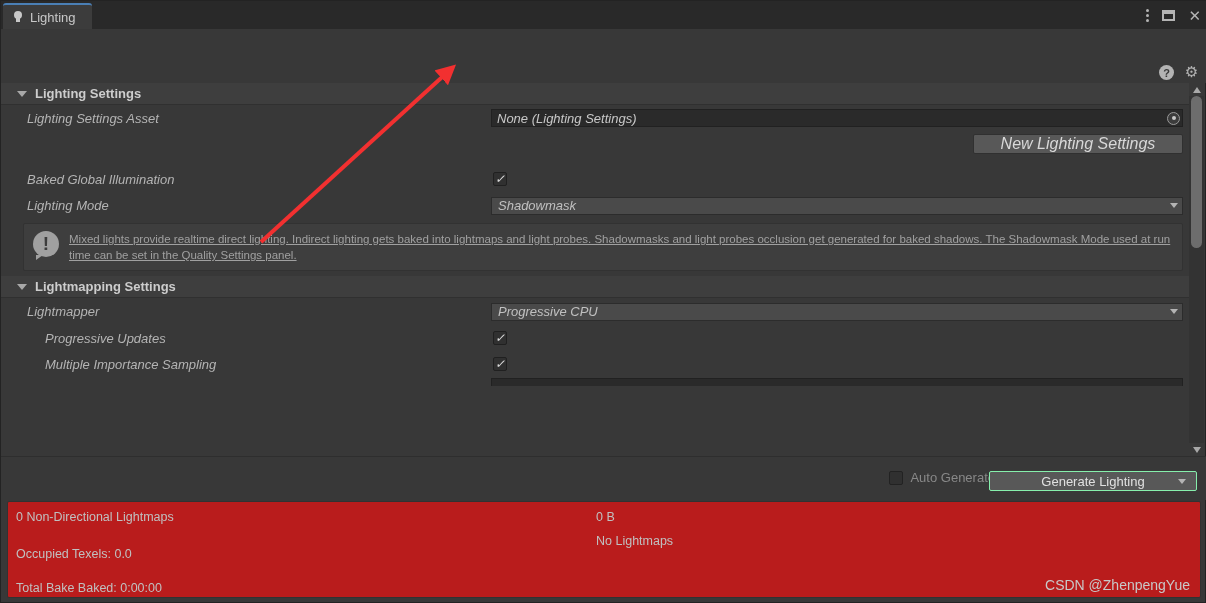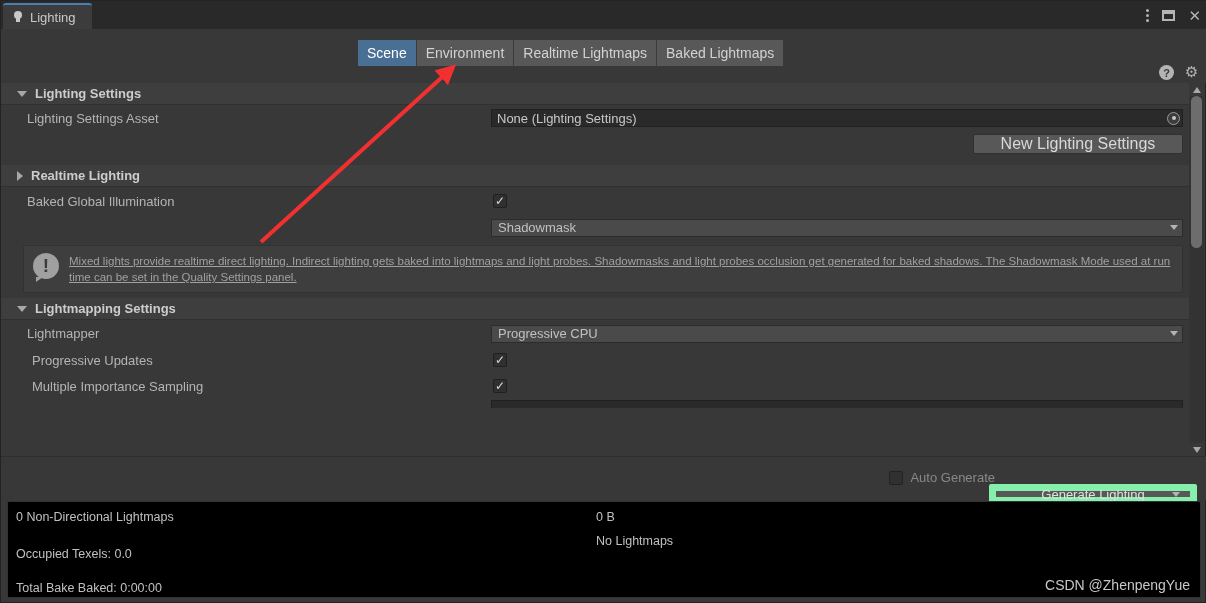--- a/index.html
+++ b/index.html
@@ -93,26 +93,26 @@
     display: flex; align-items: center; padding-left: 16px;
     color: #cdcdcd; font-size: 13px; font-weight: bold;
   }
   .tri {
     width: 0; height: 0; margin-right: 8px;
   }
   .tri.down { border-left: 5px solid transparent; border-right: 5px solid transparent; border-top: 6px solid #a8a8a8; }
   .tri.right { border-top: 5px solid transparent; border-bottom: 5px solid transparent; border-left: 6px solid #a8a8a8; }
 
   .row {
-    height: 26px; display: flex; align-items: center; position: relative;
+    height: 26px; display: flex; align-items: center; position: relative; font-style: italic;
   }
   .row-label {
     color: #b4b4b4; font-size: 13px; padding-left: 26px; width: 490px;
   }
-  .row-label.indent { padding-left: 31px; }
+  .row-label.indent { padding-left: 44px; }
 
   .objfield {
     position: absolute; left: 490px; width: 692px; height: 18px;
     background: #2a2a2a; border: 1px solid #212121;
     display: flex; align-items: center; justify-content: space-between;
     padding: 0 2px 0 5px;
     color: #c8c8c8; font-size: 13px;
   }
   .picker {
     width: 13px; height: 13px; border-radius: 50%;
@@ -188,32 +188,32 @@
     position: absolute; left: 0; top: 455px; width: 1206px; height: 44px;
     background: #383838; border-top: 1px solid #2e2e2e;
   }
   .auto-gen {
     position: absolute; right: 212px; top: 13px;
     display: flex; align-items: center; gap: 7px;
     color: #888888; font-size: 13px;
   }
   .auto-box { width: 14px; height: 14px; background: #303030; border: 1px solid #222222; border-radius: 2px; }
   .gen-btn {
-    position: absolute; right: 10px; top: 27px;
+    position: absolute; right: 10px; top: 14px;
     width: 208px; height: 20px;
-    background: #585858; border: 7px solid #86efac; border-radius: 2px;
+    background: #585858; border: 1px solid #86efac; border-radius: 2px;
     display: flex; align-items: center; justify-content: center;
     color: #e0e0e0; font-size: 13px; position: absolute;
   }
   .gen-btn .dd-arrow { position: absolute; right: 10px; }
 
   
   .status {
     position: absolute; left: 6px; top: 500px; width: 1194px; height: 97px;
-    background: #000000; border: 1px solid #323232; border-radius: 2px;
+    background: #b91c1c; border: 1px solid #323232; border-radius: 2px;
     color: #c0c0c0; font-size: 12.5px; text-decoration: underline;
   }
   .st-line { position: absolute; left: 8px; }
   .st-right { position: absolute; left: 588px; }
   .watermark {
     position: absolute; right: 10px; bottom: 4px;
     color: #c8c8c8; font-size: 14px;
   }
 
   
@@ -234,26 +234,20 @@
           <i></i>
           <i></i>
           <i></i>
         </span>
       <span class="maxsq"></span>
       <span class="win-btn">✕</span>
     </div>
   </div>
 
   <div class="toolbar">
-    <div class="tabgroup">
-      <div class="tabbtn active">Scene</div>
-      <div class="tabbtn">Environment</div>
-      <div class="tabbtn">Realtime Lightmaps</div>
-      <div class="tabbtn">Baked Lightmaps</div>
-    </div>
     <div class="toolbar-icons">
       <span class="ic-help">?</span>
       <span class="ic-gear">⚙</span>
     </div>
   </div>
 
   <div class="content">
 
     <div class="sec-header">
       <span class="tri down"></span>
@@ -267,32 +261,29 @@
         <span class="picker">
             <i></i>
           </span>
       </span>
     </div>
 
     <div class="row" style="height:34px">
       <span class="btn new-settings-btn">New Lighting Settings</span>
     </div>
 
-    <div class="sec-header">
-      <span class="tri right"></span>
-      <span>Realtime Lighting</span>
-    </div>
 
 
     <div class="row" style="height:28px">
       <span class="row-label">Baked Global Illumination</span>
       <span class="checkbox">✓</span>
     </div>
 
     <div class="row" style="height:25px">
+      <span class="row-label">Lighting Mode</span>
       <span class="dropdown">
         <span>Shadowmask</span>
         <span class="dd-arrow"></span>
       </span>
     </div>
 
     <div class="helpbox">
       <span class="help-icon">!</span>
       <span class="help-text">Mixed lights provide realtime direct lighting. Indirect lighting gets baked into lightmaps and light probes. Shadowmasks and light probes occlusion get generated for baked shadows. The Shadowmask Mode used at run time can be set in the Quality Settings panel.</span>
     </div>

